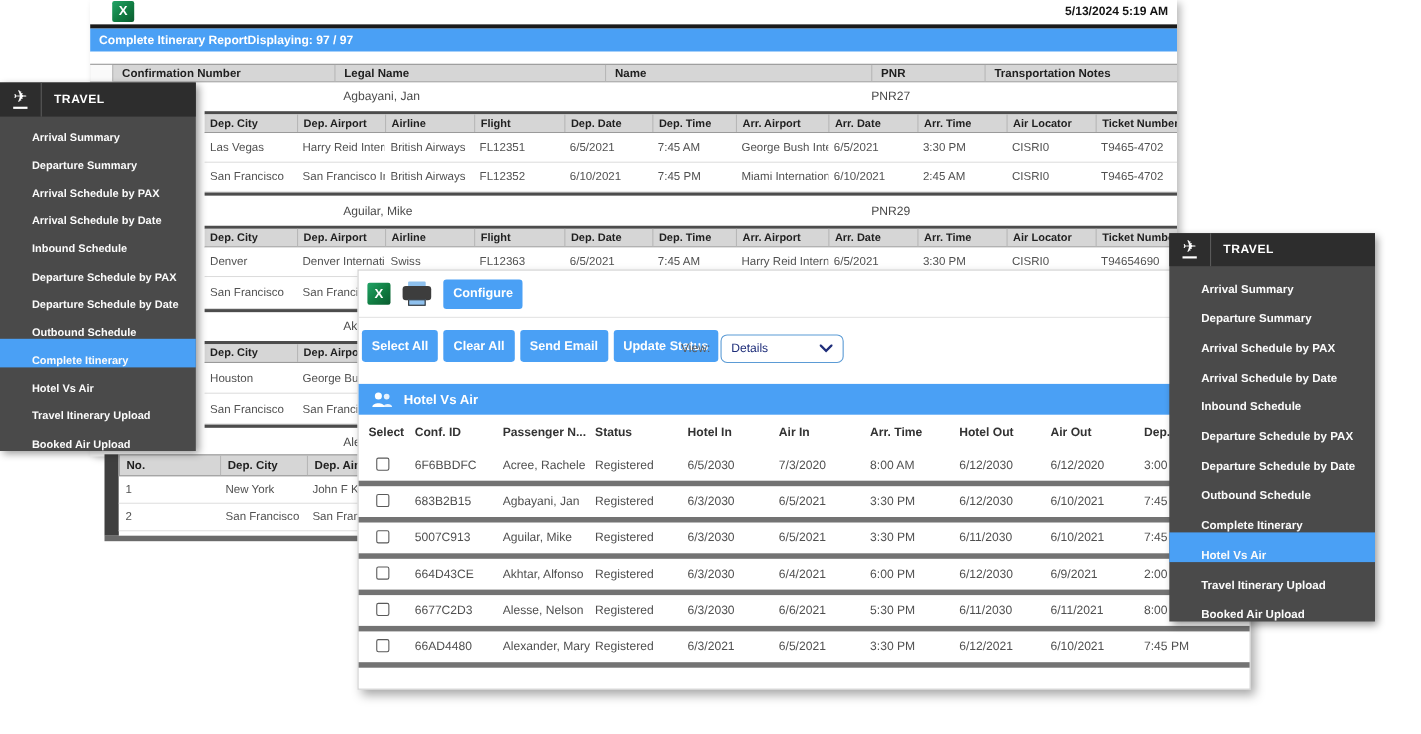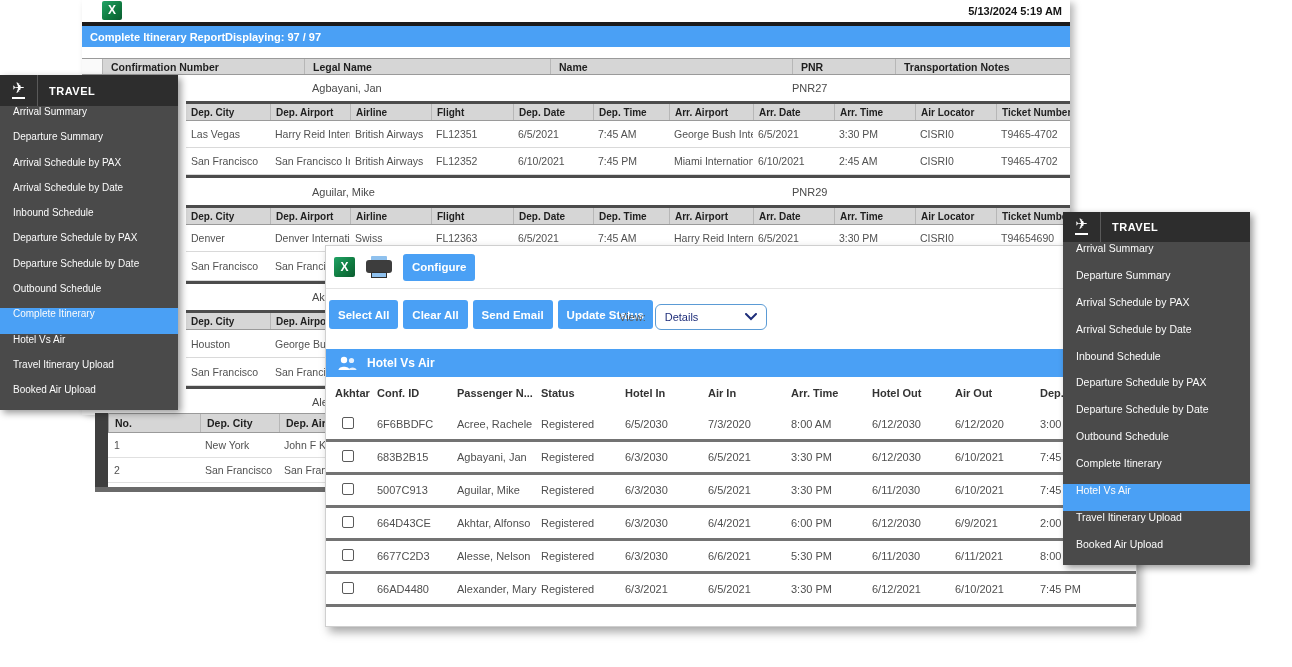--- a/index.html
+++ b/index.html
@@ -53,21 +53,21 @@
     font-size:10.5px;color:#515151;border-bottom:1px solid #e0e0e0;}
   .nf-row span{padding-left:6px;white-space:nowrap;overflow:hidden;}
 
   
   .sidebar{position:absolute;background:var(--sidebar-bg);box-shadow:3px 3px 7px rgba(0,0,0,.4);}
   .sb-header{background:var(--sidebar-header-bg);display:flex;align-items:center;color:#fff;}
   .sb-logo{width:38px;display:flex;justify-content:center;align-items:center;border-right:1px solid #5a5a5a;height:100%;}
   .plane-glyph{font-family:"DejaVu Sans",sans-serif;font-size:15px;color:#fff;line-height:1;
     border-bottom:2px solid #fff;padding-bottom:1px;transform:translateY(-1px);}
   .sb-title{padding-left:11px;font-weight:bold;font-size:11px;letter-spacing:.5px;}
-  .sb-item{display:flex;align-items:flex-start;padding-left:13px;font-weight:normal;color:#fbfbfb;cursor:default;white-space:nowrap;}
+  .sb-item{display:flex;align-items:flex-end;padding-left:29px;font-weight:bold;color:#fbfbfb;cursor:default;white-space:nowrap;}
   .sb-item.active{background:var(--accent);}
   .sidebar.left{left:0;top:75px;width:178px;height:335px;}
   .sidebar.left .sb-header{height:31px;}
   .sidebar.left .sb-item{height:25.3px;font-size:10px;}
   .sidebar.right{left:1063px;top:212px;width:187px;height:353px;}
   .sidebar.right .sb-header{height:30px;}
   .sidebar.right .sb-item{height:26.9px;font-size:10.5px;}
 
   
   .hotel-window{position:absolute;left:325px;top:245px;width:812px;height:382px;background:#fff;
@@ -85,21 +85,21 @@
   .hw-view-label{font-size:11px;color:#5a5a5a;}
   .hw-select{width:112px;height:26px;border:1.5px solid #5b9bd5;border-radius:6px;background:#fff;
     display:flex;align-items:center;justify-content:space-between;padding:0 9px;cursor:pointer;}
   .hw-select-value{font-size:11px;color:#1f2e7a;}
   .hw-panelbar{height:28px;background:var(--accent);display:flex;align-items:center;gap:9px;
     padding-left:10px;color:#fff;font-weight:bold;font-size:12px;}
   .hv-grid{display:grid;padding-left:5px;
     grid-template-columns:42px 80px 84px 84px 83px 83px 81px 83px 85px 1fr;align-items:center;}
   .hw-thead{height:32px;font-size:11px;font-weight:bold;color:#333;}
   .hw-thead span{padding-left:4px;white-space:nowrap;overflow:visible;}
-  .hw-row{height:33px;border-bottom:3px solid #737373;font-size:11px;color:#4f4f4f;}
+  .hw-row{height:33px;border-bottom:5px solid #737373;font-size:11px;color:#4f4f4f;}
   .hw-row span{padding-left:4px;white-space:nowrap;overflow:visible;}
   .hv-check{width:12px;height:12px;border:1px solid #5a5a5a;border-radius:2px;background:#fff;
     display:inline-block;margin-left:7px;cursor:pointer;}
   .hw-footer{position:absolute;left:0;bottom:0;width:100%;height:16px;background:var(--footer-bg);
     border-top:1px solid #bdbdbd;text-align:center;font-size:10px;color:#555;line-height:15px;}
 </style>
 </head>
 <body>
 
 <div class="canvas">
@@ -365,21 +365,21 @@
       <svg width="22" height="16" viewBox="0 0 22 16">
         <circle cx="8" cy="5" r="3.2" fill="#fff"></circle>
           <path d="M2.5 15 C2.5 10.5 13.5 10.5 13.5 15 Z" fill="#fff"></path>
         <circle cx="15.5" cy="5.5" r="2.6" fill="#fff" opacity="0.85"></circle>
           <path d="M12.5 15 C12.5 11.5 20.5 11.5 20.5 15 Z" fill="#fff" opacity="0.85"></path>
       </svg>
       <span>Hotel Vs Air</span>
     </div>
 
     <div class="hw-thead hv-grid">
-      <span>Akhtar</span>
+      <span>Select</span>
       <span>Conf. ID</span>
       <span>Passenger N...</span>
       <span>Status</span>
       <span>Hotel In</span>
       <span>Air In</span>
       <span>Arr. Time</span>
       <span>Hotel Out</span>
       <span>Air Out</span>
       <span>Dep.Time</span>
     </div>

